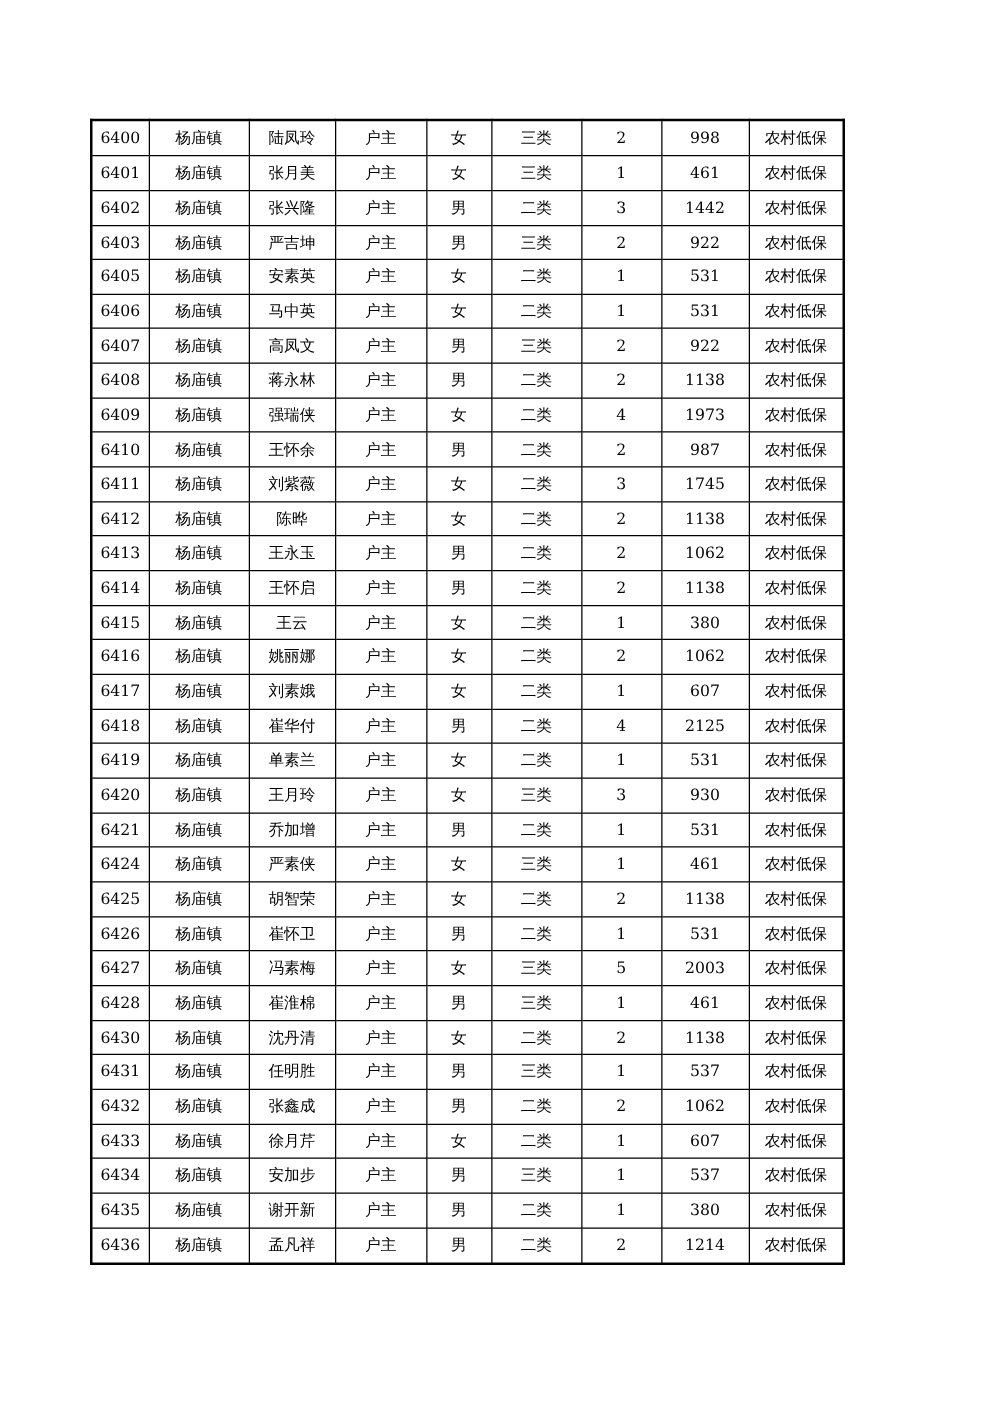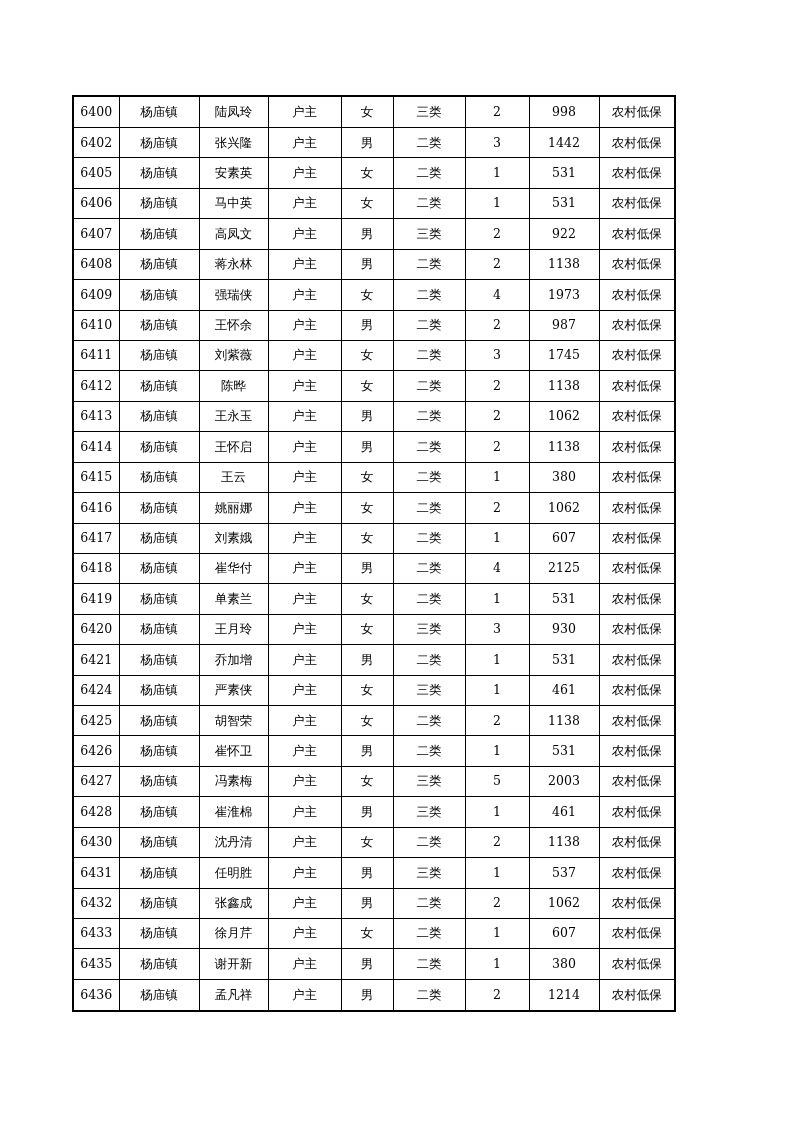--- a/index.html
+++ b/index.html
@@ -68,31 +68,53 @@
           <td>杨庙镇</td>
           <td>陆凤玲</td>
           <td>户主</td>
           <td>女</td>
           <td>三类</td>
           <td>2</td>
           <td>998</td>
           <td>农村低保</td>
         </tr>
         <tr>
+          <td>6401</td>
+          <td>杨庙镇</td>
+          <td>张月美</td>
+          <td>户主</td>
+          <td>女</td>
+          <td>三类</td>
+          <td>1</td>
+          <td>461</td>
+          <td>农村低保</td>
+        </tr>
+        <tr>
           <td>6402</td>
           <td>杨庙镇</td>
           <td>张兴隆</td>
           <td>户主</td>
           <td>男</td>
           <td>二类</td>
           <td>3</td>
           <td>1442</td>
           <td>农村低保</td>
         </tr>
         <tr>
+          <td>6403</td>
+          <td>杨庙镇</td>
+          <td>严吉坤</td>
+          <td>户主</td>
+          <td>男</td>
+          <td>三类</td>
+          <td>2</td>
+          <td>922</td>
+          <td>农村低保</td>
+        </tr>
+        <tr>
           <td>6405</td>
           <td>杨庙镇</td>
           <td>安素英</td>
           <td>户主</td>
           <td>女</td>
           <td>二类</td>
           <td>1</td>
           <td>531</td>
           <td>农村低保</td>
         </tr>
@@ -362,20 +384,31 @@
         </tr>
         <tr>
           <td>6433</td>
           <td>杨庙镇</td>
           <td>徐月芹</td>
           <td>户主</td>
           <td>女</td>
           <td>二类</td>
           <td>1</td>
           <td>607</td>
+          <td>农村低保</td>
+        </tr>
+        <tr>
+          <td>6434</td>
+          <td>杨庙镇</td>
+          <td>安加步</td>
+          <td>户主</td>
+          <td>男</td>
+          <td>三类</td>
+          <td>1</td>
+          <td>537</td>
           <td>农村低保</td>
         </tr>
         <tr>
           <td>6435</td>
           <td>杨庙镇</td>
           <td>谢开新</td>
           <td>户主</td>
           <td>男</td>
           <td>二类</td>
           <td>1</td>

